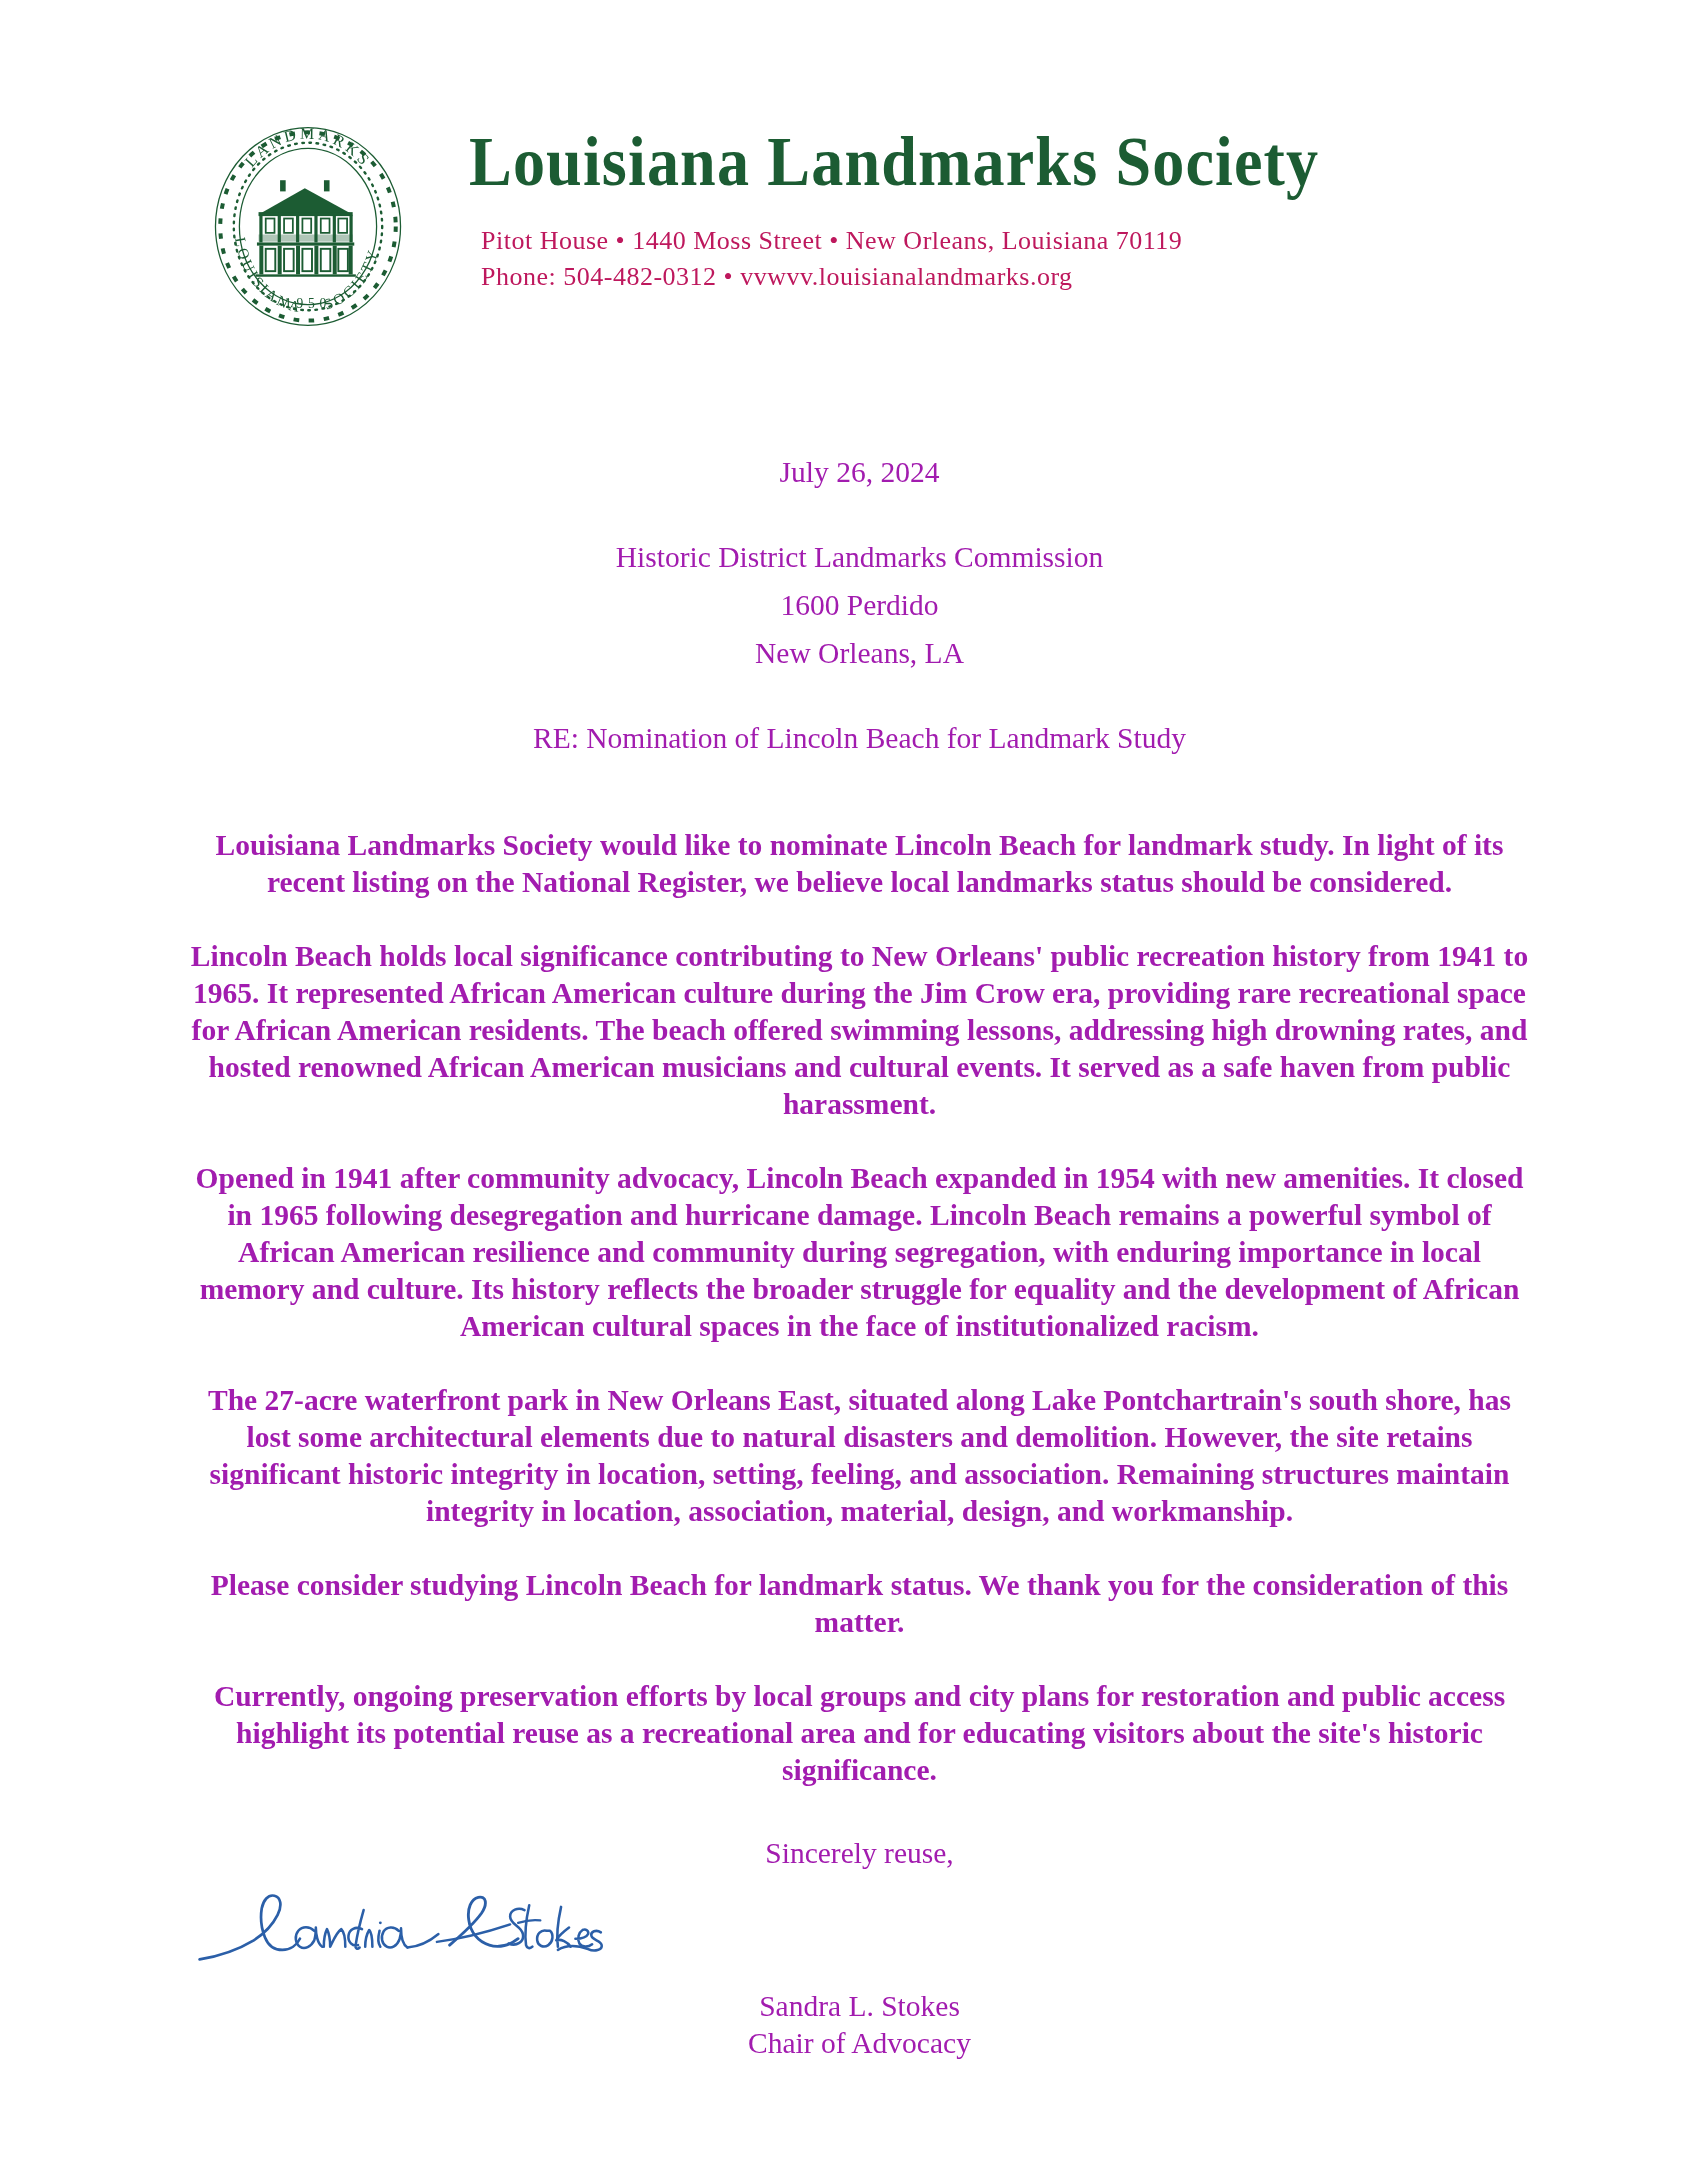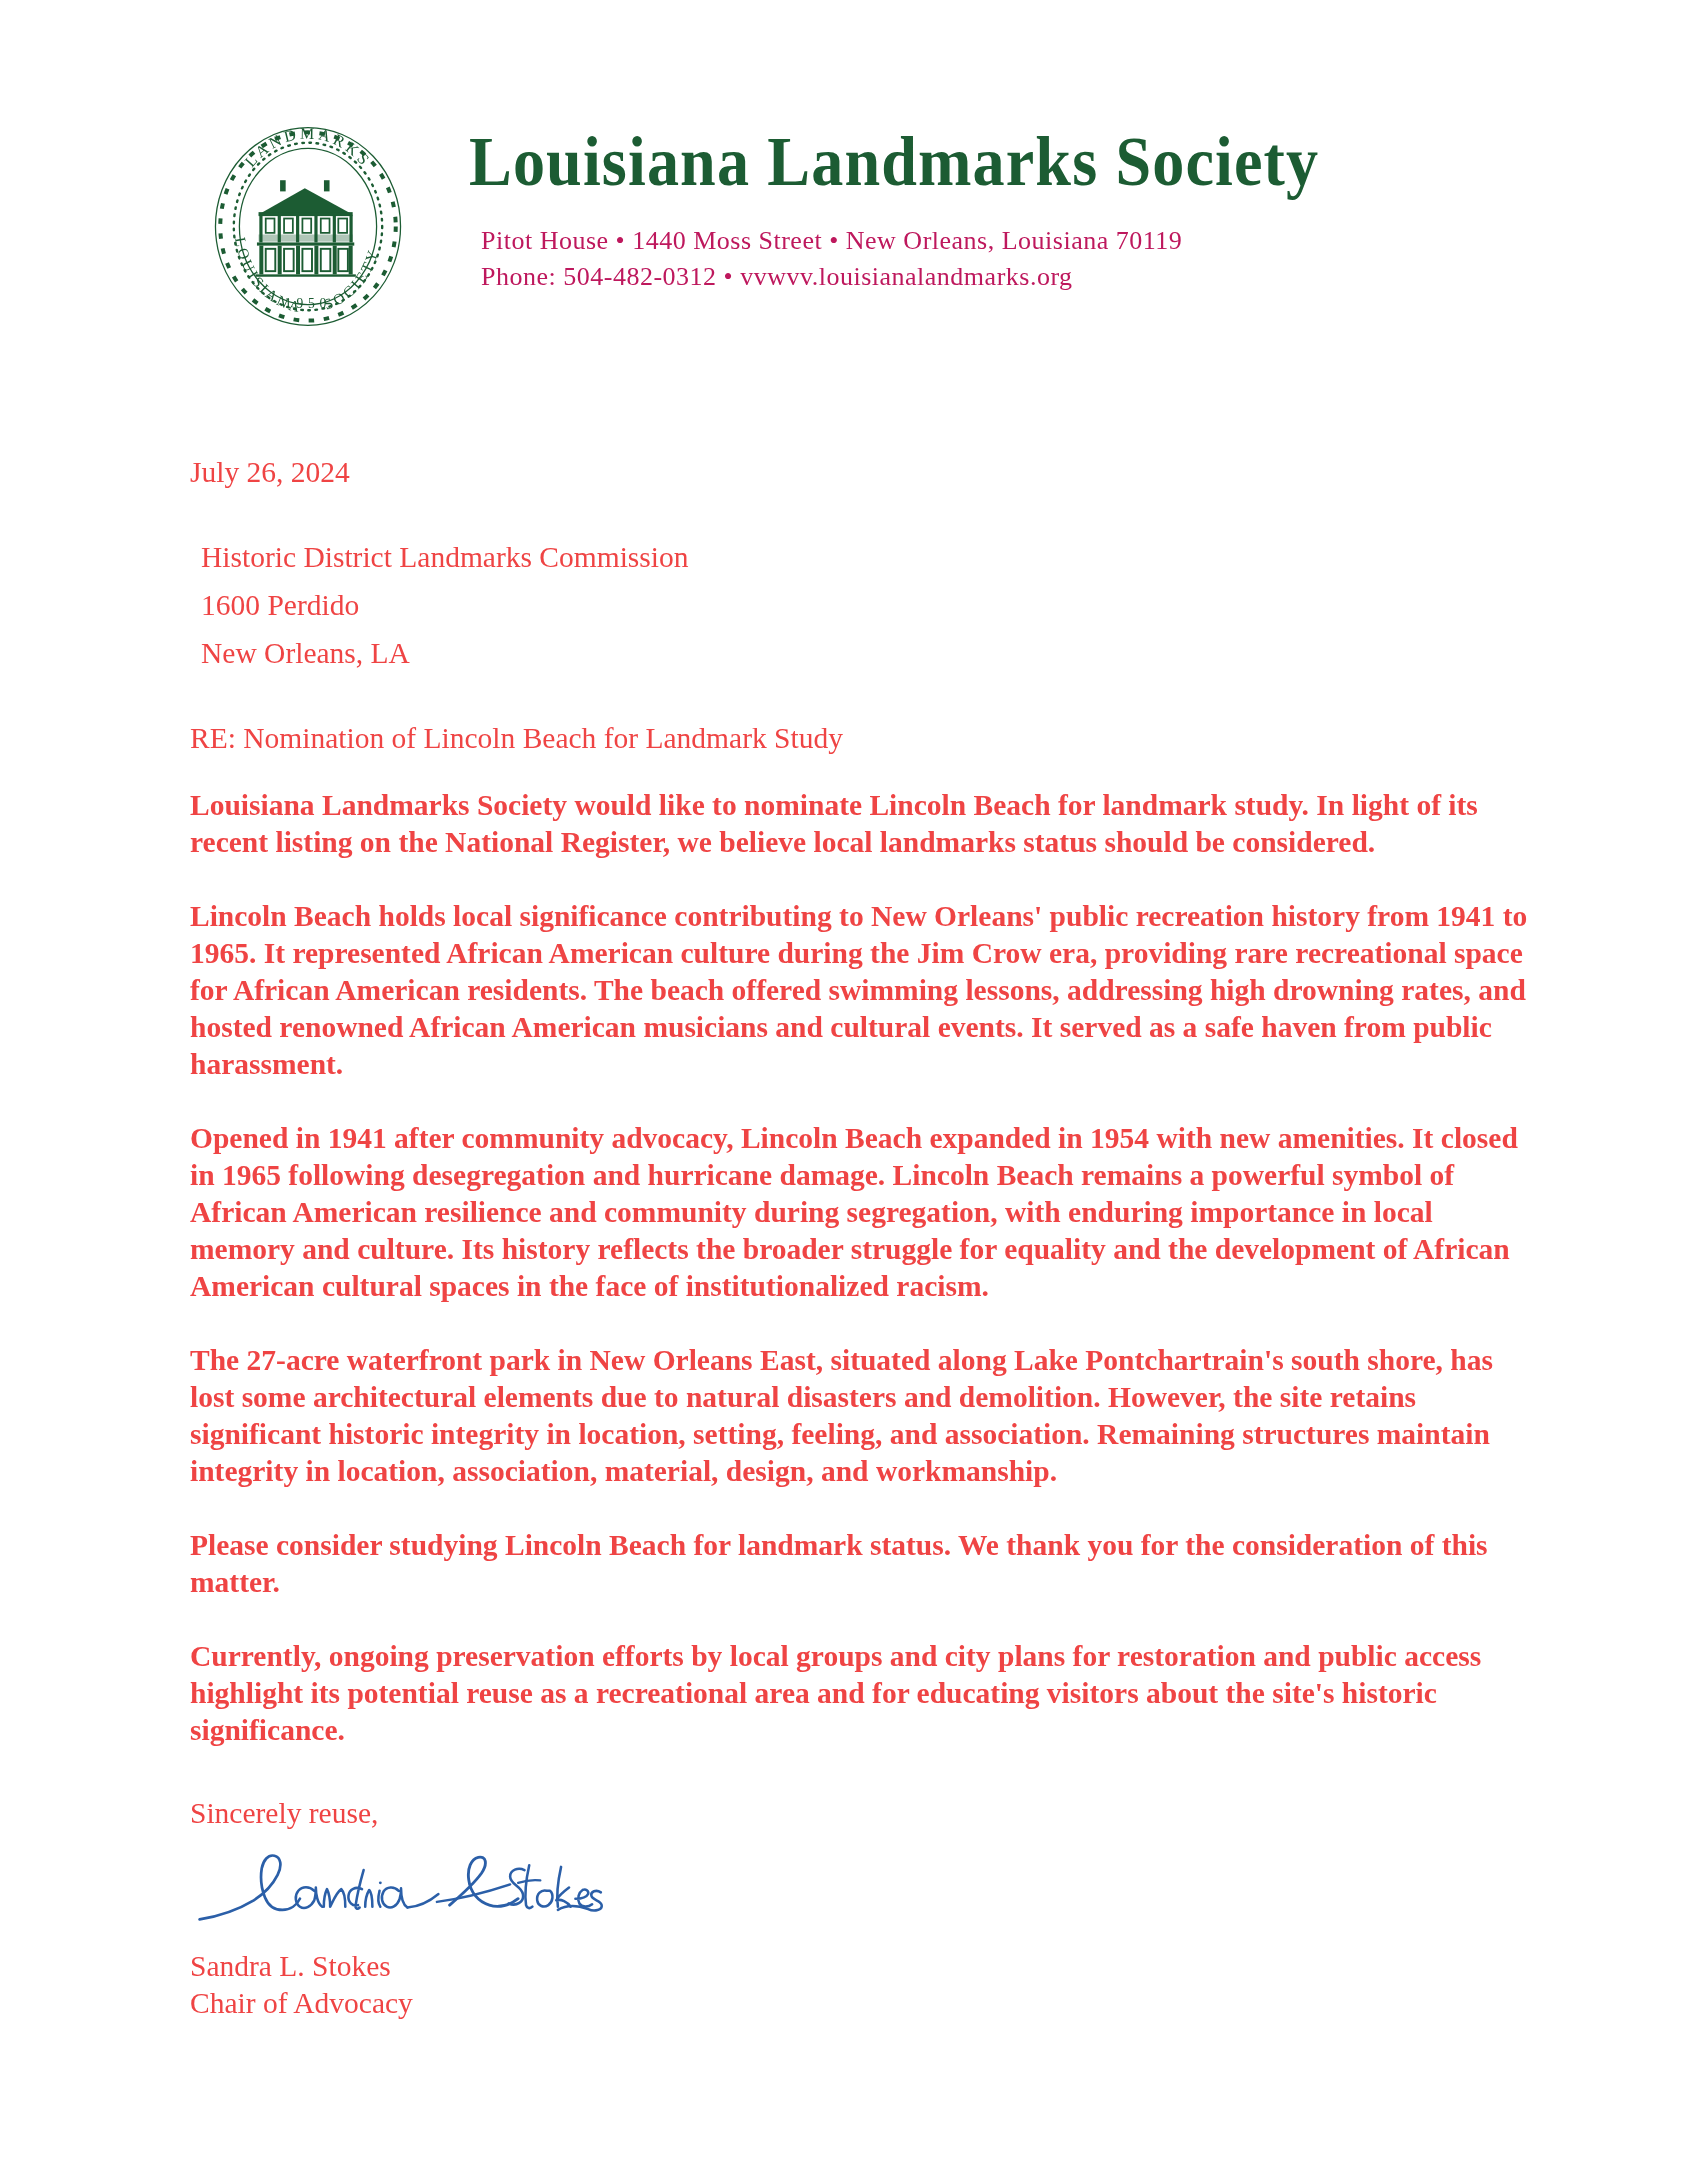--- a/index.html
+++ b/index.html
@@ -68,27 +68,27 @@
   
   .letter-body {
     position: absolute;
     left: 190px;
     top: 454px;
     width: 1339px;
   }
   .blk {
     font-size: 29.5px;
     line-height: 37px;
-    color: #ef4444;
-    text-align: left;
+    color: #a21caf;
+    text-align: center;
   }
   .date-line { margin: 0 0 48px 0; }
   .addr-line { margin: 11px; font-family: Liberation Serif, serif; }
   .addr-block { margin: 0 0 48px 0; }
-  .re-line { margin: 0 0 30px 0; white-space: nowrap; }
+  .re-line { margin: 0 0 70px 0; white-space: nowrap; }
   .para {
     margin: 0 0 37px 0;
     font-weight: bold;
   }
   .closing { margin: 46px 0 0 0; }
 
   
   .signature {
     position: relative;
     left: 8px;

